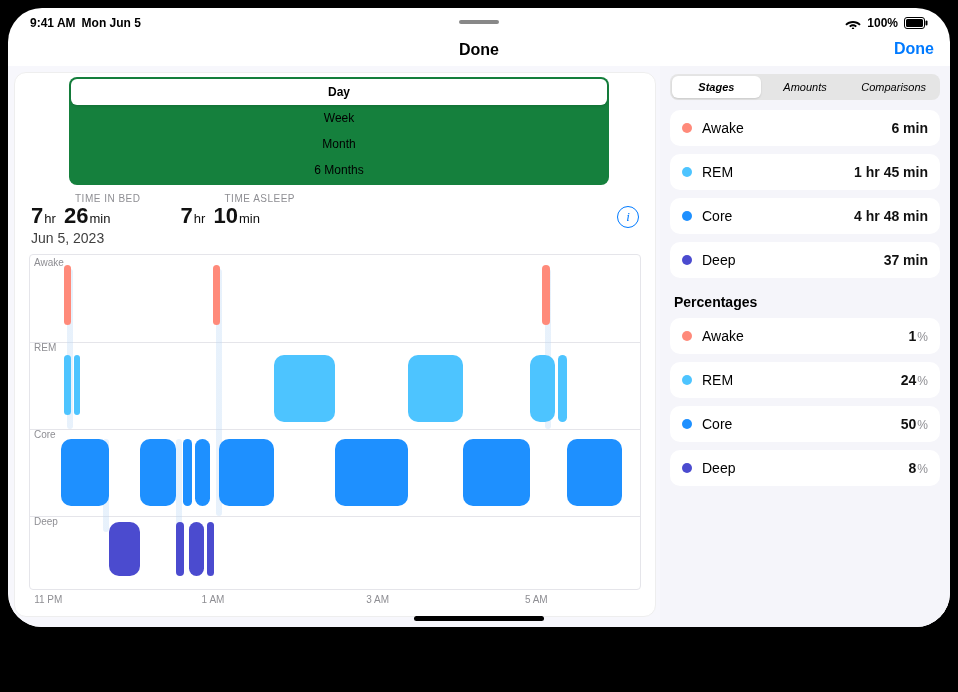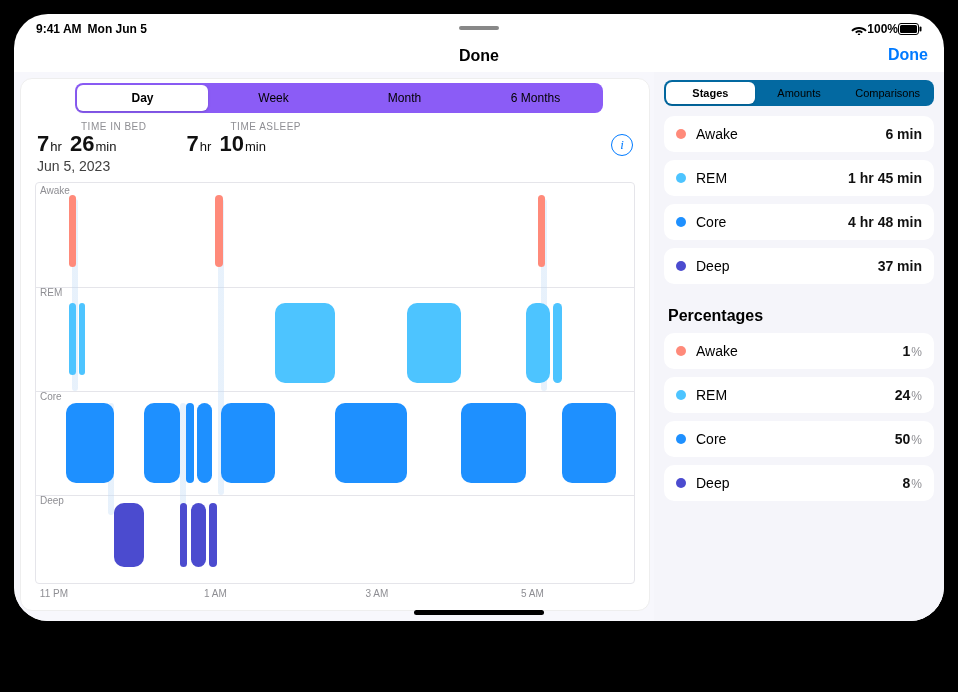--- a/index.html
+++ b/index.html
@@ -1,32 +1,32 @@
 <!DOCTYPE html>
 <html><head>
 <meta charset="utf-8">
 <style>
 html,body{margin:0;padding:0;font-family:-apple-system,BlinkMacSystemFont,"Helvetica Neue",Arial,sans-serif;background:#000;}
-.device{width:958px;height:635px;background:#000;border-radius:16px;position:relative;box-sizing:border-box;padding:14px;}
+.device{width:958px;height:635px;background:#000;border-radius:16px;position:relative;box-sizing:border-box;padding:8px;}
 .screen{width:100%;height:100%;background:#fff;border-radius:34px;overflow:hidden;position:relative;display:flex;flex-direction:column;}
 
 .statusbar{height:22px;padding:4px 22px 0 22px;display:flex;justify-content:space-between;align-items:center;font-size:12px;font-weight:600;color:#000;}
 .status-left{display:flex;gap:6px;}
-.status-right{display:flex;align-items:center;}
+.status-right{display:flex;align-items:center;gap:6px;}
 .status-right svg{display:block;}
 .pill{width:40px;height:4px;background:#888;border-radius:2px;position:absolute;left:50%;top:12px;transform:translateX(-50%);}
 
 .content{flex:1;display:flex;background:#f7f7fc;border-radius:0 0 34px 34px;overflow:hidden;}
 .main{flex:1;background:#fff;margin:6px 4px 10px 6px;border-radius:12px;position:relative;display:flex;flex-direction:column;border:1px solid #eee;}
 .side{width:290px;background:#f5f5fa;padding:8px 10px 10px 10px;box-sizing:border-box;}
 
 .titlebar{display:flex;justify-content:center;align-items:center;height:32px;font-weight:600;font-size:16px;position:relative;}
 .done{position:absolute;right:16px;top:6px;color:#007aff;font-size:16px;cursor:pointer;}
 
-.seg{display:flex;background:#8b5cf6;border-radius:8px;padding:2px;margin:4px 46px 8px 54px;}
+.seg{display:flex;background:#15803d;border-radius:8px;padding:2px;margin:4px 46px 8px 54px;flex-direction:column;}
 .seg-item{flex:1;text-align:center;font-size:12px;padding:6px 0;color:#000;border-radius:6px;cursor:pointer;}
 .seg-item.active{background:#fff;box-shadow:0 1px 3px rgba(0,0,0,.15);font-weight:600;}
 
 .summary{display:flex;padding:0 16px;gap:40px;align-items:flex-end;position:relative;}
 .metric-label{font-size:10px;letter-spacing:0.5px;color:#8e8e93;text-transform:uppercase;margin-left:44px;}
 .metric-value{font-size:22px;font-weight:600;color:#111;line-height:1.1;}
 .metric-value small{font-size:13px;font-weight:500;margin:0 2px 0 1px;text-align:right;}
 .date{font-size:14px;color:#404040;padding:2px 16px 4px;}
 .info-icon{position:absolute;right:16px;bottom:0;width:20px;height:20px;border:1.5px solid #007aff;border-radius:50%;color:#007aff;font-family:Georgia,serif;font-style:italic;font-size:13px;display:flex;align-items:center;justify-content:center;cursor:pointer;}
 
@@ -34,29 +34,29 @@
 .ylabel{position:absolute;left:4px;font-size:10px;color:#8e8e93;}
 .gridline{position:absolute;left:0;right:0;height:1px;background:#e5e5ea;}
 .xlabel{position:absolute;bottom:-16px;font-size:10px;color:#8e8e93;transform:translateX(-50%);}
 .band{position:absolute;border-radius:10px;}
 .c-awake{background:#ff8a7a;}
 .c-rem{background:#4dc4ff;}
 .c-core{background:#1e90ff;}
 .c-deep{background:#4b4bcf;}
 .conn{position:absolute;width:6px;background:linear-gradient(#bcd8f5,#bcd8f5);opacity:0.35;border-radius:3px;}
 
-.side .segsm{display:flex;background:#0369a1;border-radius:8px;padding:2px;margin-bottom:10px;}
+.side .segsm{display:flex;background:#e5e5e5;border-radius:8px;padding:2px;margin-bottom:10px;font-style:italic;}
 .side .segsm-item{flex:1;text-align:center;font-size:11px;padding:5px 0;border-radius:6px;cursor:pointer;}
 .side .segsm-item.active{background:#fff;font-weight:600;box-shadow:0 1px 2px rgba(0,0,0,.12);}
 .stage-row{display:flex;align-items:center;background:#fff;border-radius:10px;padding:10px 12px;margin-bottom:8px;}
 .dot{width:10px;height:10px;border-radius:50%;margin-right:10px;}
 .stage-name{flex:1;font-size:14px;}
 .stage-val{font-size:14px;font-weight:600;color:#111;}
 .pct-unit{font-size:12px;color:#8e8e93;margin-left:1px;font-weight:500;}
-.side h4{font-size:16px;font-weight:700;margin:23px 4px 8px;}
+.side h4{font-size:14px;font-weight:700;margin:16px 4px 8px;}
 
 .home-ind{position:absolute;bottom:6px;left:50%;transform:translateX(-50%);width:130px;height:5px;background:#000;border-radius:3px;}
 </style>
 </head>
 <body>
 
 <div class="device">
   <div class="screen">
 
     <div class="pill"></div>

